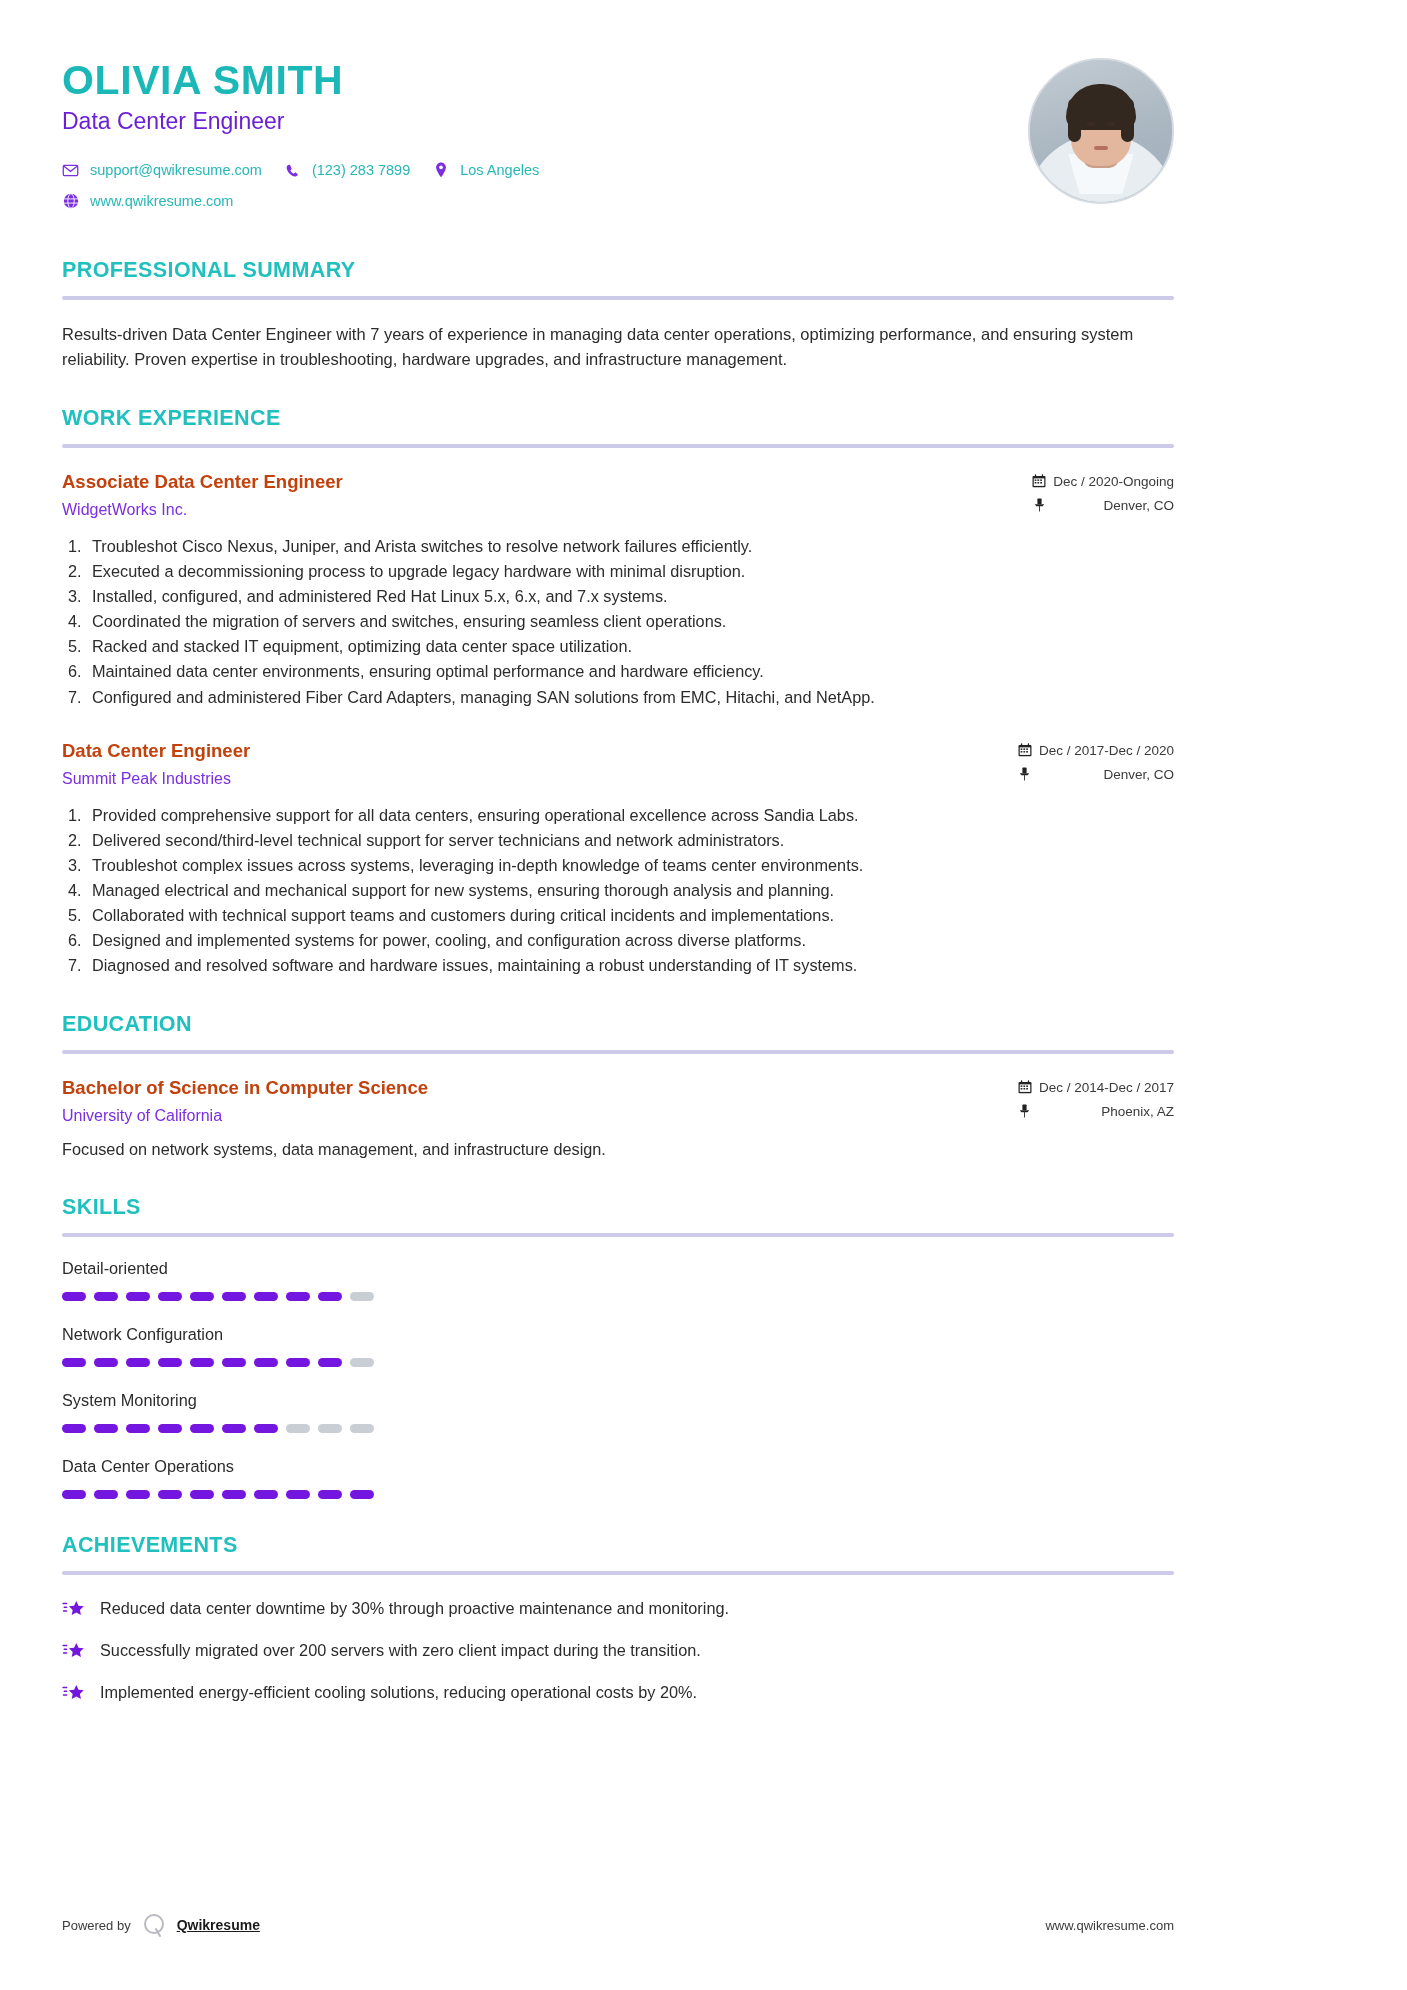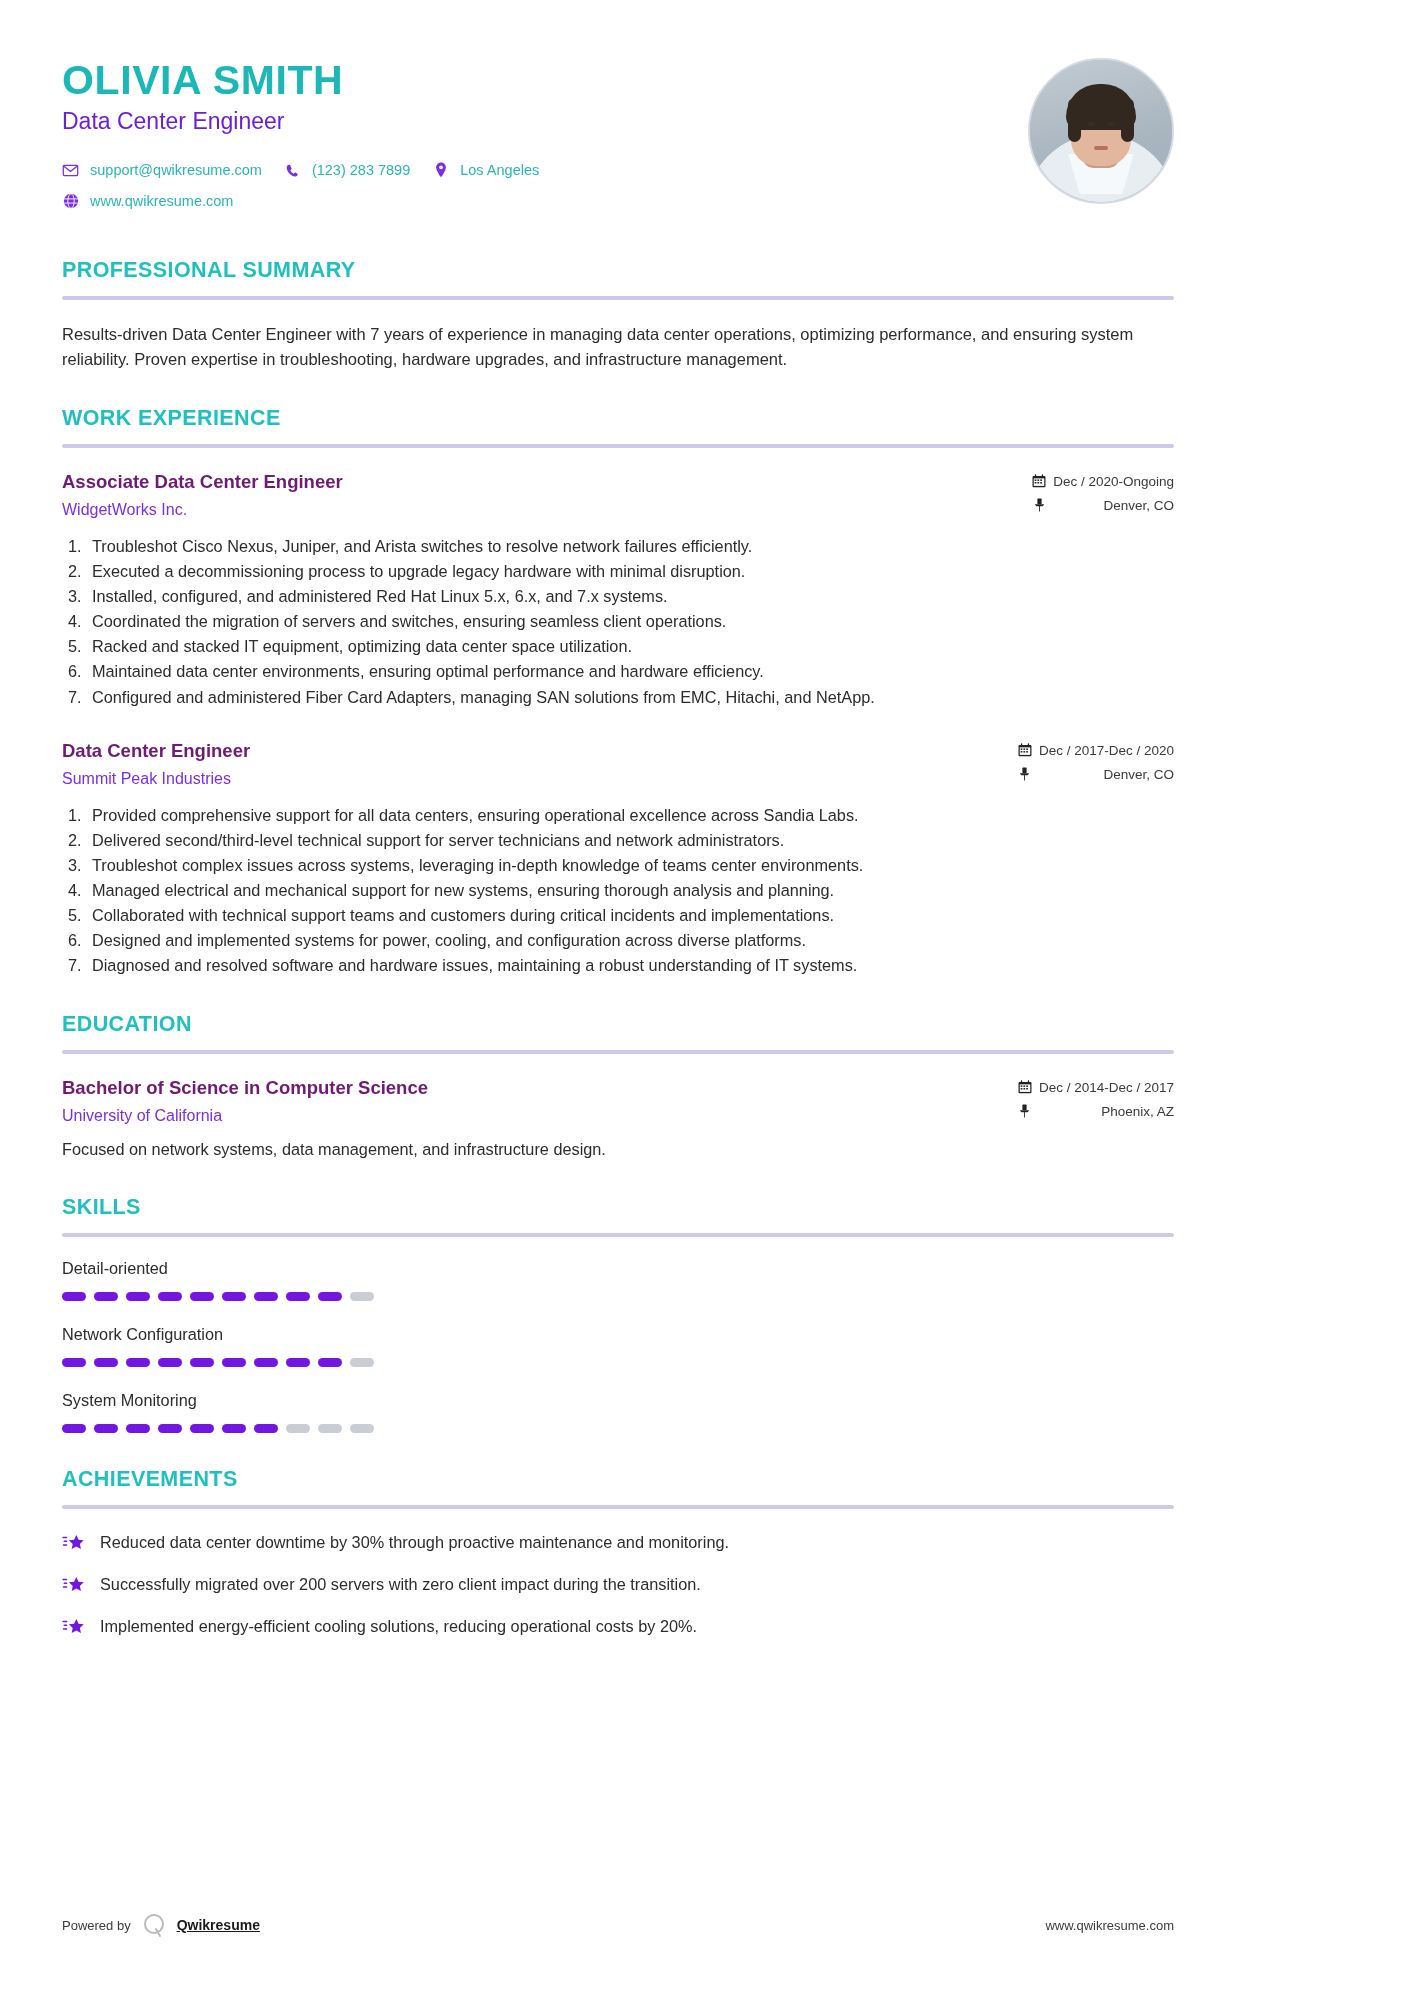--- a/index.html
+++ b/index.html
@@ -188,21 +188,21 @@
     align-items: flex-start;
   }
   .entry-left { flex: 1; min-width: 0; }
   .entry-right {
     flex: 0 0 auto;
     text-align: right;
     padding-top: 4px;
   }
   .entry-title {
     font-size: 18.5px;
-    color: #701a75;
+    color: #c2410c;
     margin: 0 0 7px 0;
     line-height: 1.25;
   }
   .entry-org {
     font-size: 16px;
     color: #7b2fe0;
     margin: 0;
     line-height: 1.25;
   }
   .meta-line {
@@ -600,20 +600,35 @@
             <span class="dash on"></span>
             <span class="dash on"></span>
             <span class="dash on"></span>
             <span class="dash on"></span>
             <span class="dash on"></span>
             <span class="dash"></span>
             <span class="dash"></span>
             <span class="dash"></span>
           </div>
       </div>
+      <div>
+        <div class="skill-name">Data Center Operations</div>
+        <div class="skill-bar">
+            <span class="dash on"></span>
+            <span class="dash on"></span>
+            <span class="dash on"></span>
+            <span class="dash on"></span>
+            <span class="dash on"></span>
+            <span class="dash on"></span>
+            <span class="dash on"></span>
+            <span class="dash on"></span>
+            <span class="dash on"></span>
+            <span class="dash on"></span>
+          </div>
+      </div>
     </div>
   </div>
 
   <div class="section">
     <h2 class="section-title">ACHIEVEMENTS</h2>
     <div class="section-rule"></div>
 
     <div class="ach-item">
       <span class="ach-icon">
         <svg width="24" height="24" viewBox="0 0 26 26" fill="#7316e0">

